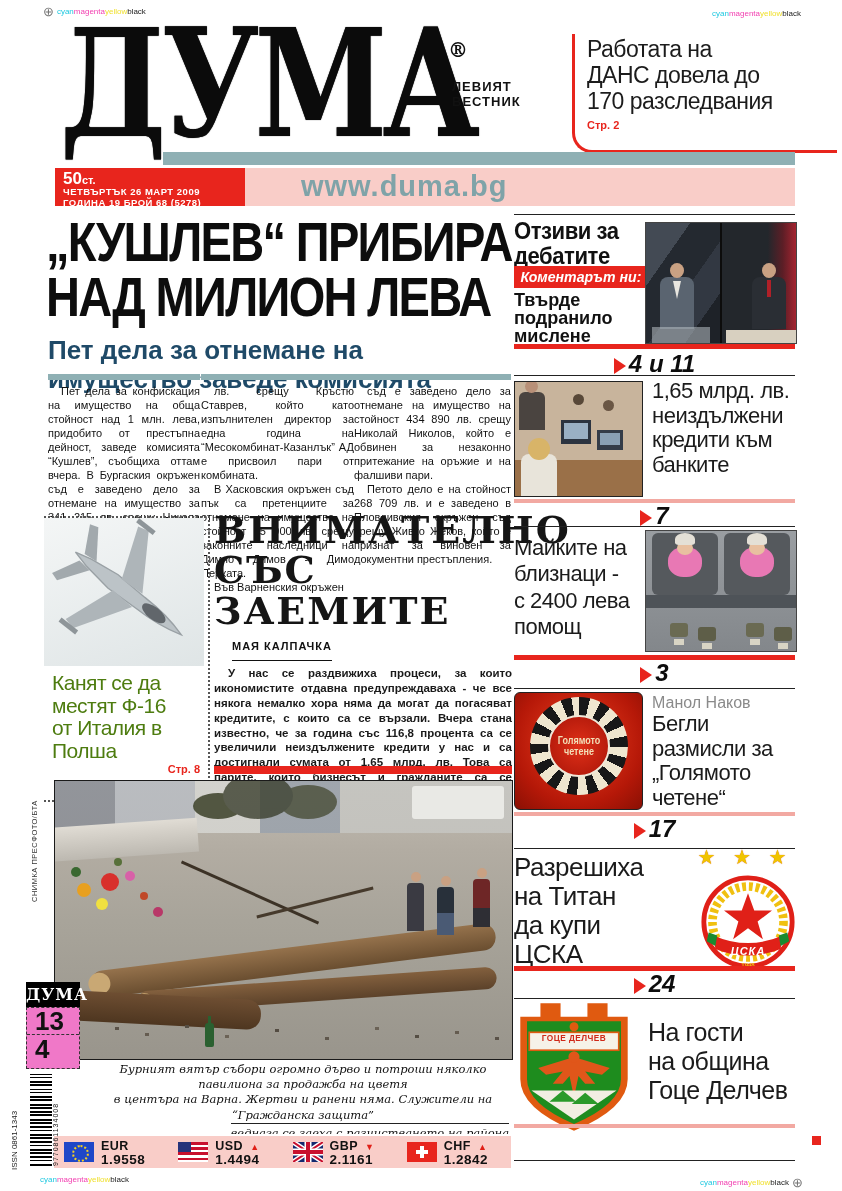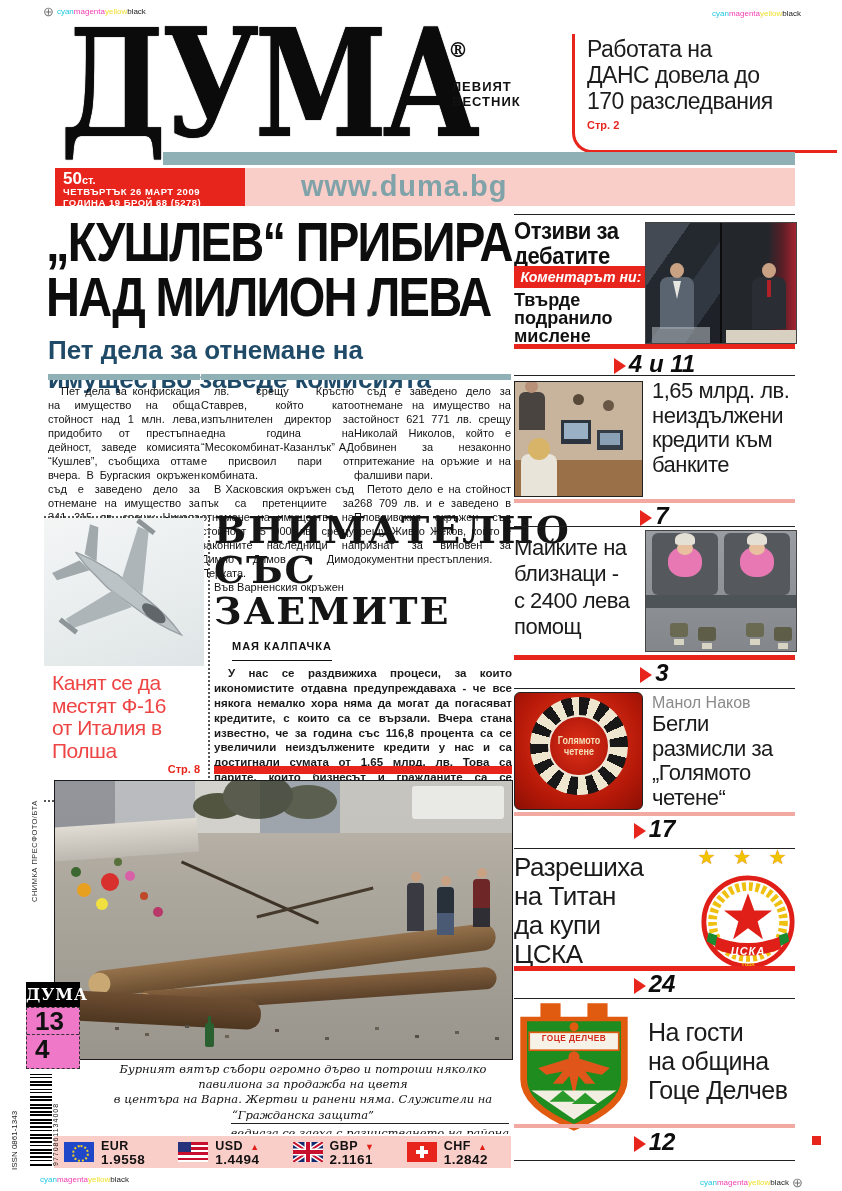--- a/index.html
+++ b/index.html
@@ -43,21 +43,21 @@
   .bodycol{top:374px;font-size:11px;line-height:1.27;text-align:justify;color:#121212;}
   .bodycol .cap{height:6px;background:#8fb0b4;margin-bottom:5px;}
   .bodycol p{margin:0;text-indent:13px;}
   .col1{left:48px;width:152px;} .col2{left:201px;width:153px;} .col3{left:354px;width:157px;}
 
   
   .f16{left:44px;top:516px;width:166px;height:286px;border-top:2px dotted #555;
        border-right:2px dotted #555;border-bottom:2px dotted #555;box-sizing:border-box;}
   .f16-img{position:relative;width:160px;height:148px;background:linear-gradient(160deg,#f4f6f6,#dfe5e6);overflow:hidden;}
   .f16-img svg{position:absolute;left:-4px;top:-12px;width:168px;height:168px;transform:rotate(128deg);}
-  .f16-title{padding:6px 2px 0 8px;font-size:21px;line-height:1.08;color:#ef4444;letter-spacing:-0.5px;}
+  .f16-title{padding:6px 2px 0 8px;font-size:21px;line-height:1.08;color:#4d7c0f;letter-spacing:-0.5px;}
   .f16-page{text-align:right;color:#e8251d;font-weight:bold;font-size:11px;padding-right:8px;}
 
   
   .comm{left:214px;top:506px;width:298px;}
   .kicker{color:#e8251d;font-weight:bold;font-size:17px;text-align:center;}
   .kdash{display:inline-block;width:15px;height:5px;background:#e8251d;vertical-align:middle;margin:0 7px 2px;}
   .comm-t{font-family:"DejaVu Serif",serif;font-weight:bold;font-size:38px;line-height:1.06;
           letter-spacing:2px;color:#151515;margin-top:4px;}
   .comm-t2{word-spacing:14px;}
   .byline{display:inline-block;margin:9px 0 5px 18px;font-size:11px;font-weight:bold;letter-spacing:1px;
@@ -270,21 +270,21 @@
     <p>Пет дела за конфискация на имущество на обща стойност над 1 млн. лева, придобито от престъпна дейност, заведе комисията “Кушлев”, съобщиха оттам вчера. В Бургаския окръжен съд е заведено дело за отнемане на имущество за 341 215 лв. срещу Никола Куртев. В същия съд комисията е завела и дело за отнемане на имущество с обща стойност 256 500</p>
   </div>
   <div class="abs bodycol col2">
     <div class="cap"></div>
     <p>лв. срещу Кръстю Ставрев, който като изпълнителен директор за една година на “Месокомбинат-Казанлък” АД е присвоил пари от комбината.</p>
     <p>В Хасковския окръжен съд пък са претенциите за отнемане на имущество на стойност 75 900 лв. срещу законните наследници на Димчо Димов - Димо Перката.</p>
     <p>Във Варненския окръжен</p>
   </div>
   <div class="abs bodycol col3">
     <div class="cap"></div>
-    <p>съд е заведено дело за отнемане на имущество на стойност 621 771 лв. срещу Николай Николов, който е обвинен за незаконно притежание на оръжие и на фалшиви пари.</p>
+    <p>съд е заведено дело за отнемане на имущество на стойност 434 890 лв. срещу Николай Николов, който е обвинен за незаконно притежание на оръжие и на фалшиви пари.</p>
     <p>Петото дело е на стойност 268 709 лв. и е заведено в Пловдивския окръжен съд срещу Живко Жеков, който е признат за виновен за документни престъпления.</p>
   </div>
 
   <div class="abs f16">
     <div class="f16-img">
       <svg viewBox="0 0 120 120">
         <path d="M60,8 C63,18 65,30 65,45 L66,70 L63,92 L60,104 L57,92 L54,70 L55,45 C55,30 57,18 60,8 Z" fill="#bcc3c7" stroke="#9aa1a5" stroke-width="1"></path>
         <path d="M54,48 L16,72 L18,80 L55,66 Z" fill="#aeb5b9"></path>
         <path d="M66,48 L104,72 L102,80 L65,66 Z" fill="#aeb5b9"></path>
         <path d="M56,88 L36,102 L38,108 L57,98 Z" fill="#a2a9ad"></path>
@@ -504,16 +504,15 @@
       <path d="M48,92 L60,82 L72,92 Z" fill="#2a9a2a"></path>
     </svg>
     <div class="bn">ГОЦЕ ДЕЛЧЕВ</div>
   </div>
   <div class="abs s6title">
     <div>На гости</div>
     <div>на община</div>
     <div>Гоце Делчев</div>
   </div>
   <div class="abs pinkline" style="top:1124px;"></div>
-  <div class="abs pageref" style="top:1128px;"><span class="tri"></span><span>12</span></div>
 
   <div class="abs redsq"></div>
 </div>
 
 </body></html>

